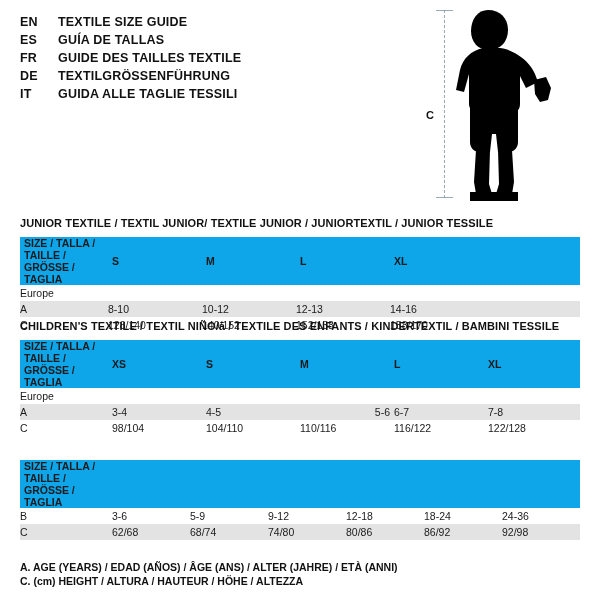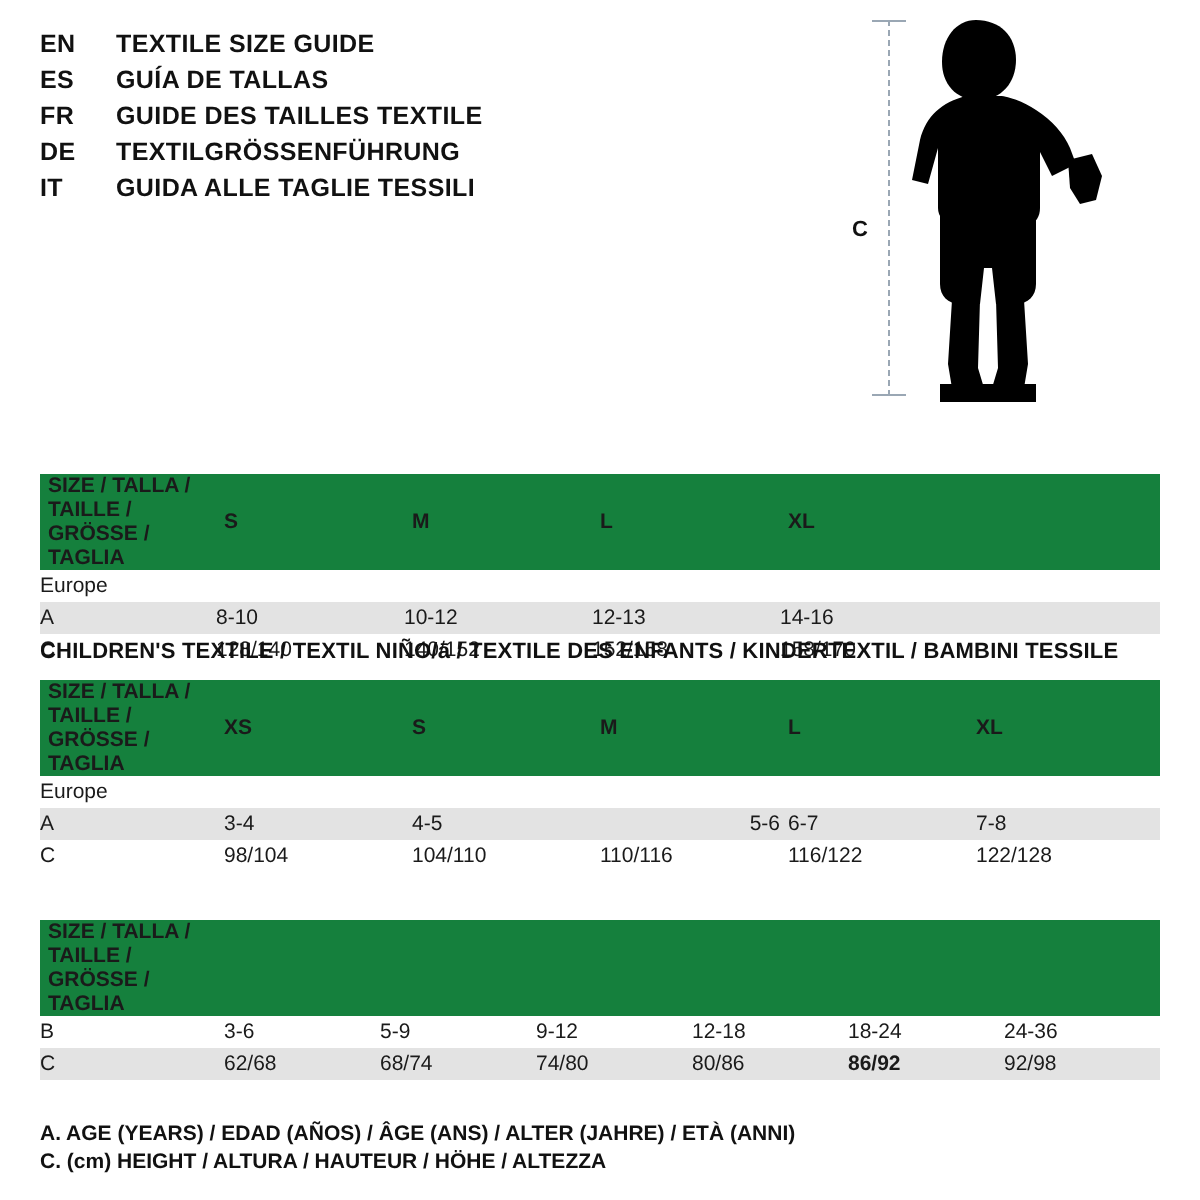--- a/index.html
+++ b/index.html
@@ -99,21 +99,21 @@
   table.size-table th,
   table.size-table td {
     padding: 0;
     height: 16px;
     text-align: left;
     font-weight: normal;
     color: #1a1a1a;
     vertical-align: middle;
   }
   tr.head-row td {
-    background: #15803d;
+    background: #0ea5e9;
     font-weight: bold;
     font-size: 10.5px;
     height: 17px;
     padding-left: 4px;
   }
   tr.sub-row td { background: #ffffff; }
   tr.shade td { background: #e3e3e3; }
   td.label-col { width: 88px; padding-left: 4px; }
   td.val-col { width: 94px; padding-left: 4px; }
 
@@ -175,20 +175,21 @@
         <path d="M20 142 L34 142 L33 176 L36 186 L20 186 L18 174 Z"></path>
 
         <path d="M42 142 L56 142 L58 174 L56 186 L40 186 L43 176 Z"></path>
 
         <path d="M14 184 L38 184 L38 193 L14 193 Z"></path>
         <path d="M38 184 L62 184 L62 193 L38 193 Z"></path>
       </g>
     </svg>
   </div>
 
+  <div class="section-title" style="top:217px;">JUNIOR TEXTILE / TEXTIL JUNIOR/ TEXTILE JUNIOR / JUNIORTEXTIL / JUNIOR TESSILE</div>
   <table class="size-table" style="top:237px;">
     <tbody>
         <tr class="head-row">
       <td class="label-col">SIZE / TALLA / TAILLE / GRÖSSE / TAGLIA</td>
       <td class="val-col">S</td>
       <td class="val-col">M</td>
       <td class="val-col">L</td>
       <td class="val-col">XL</td>
       <td></td>
     </tr>
@@ -276,21 +277,21 @@
       <td style="padding-left:4px;">12-18</td>
       <td style="padding-left:4px;">18-24</td>
       <td style="padding-left:4px;">24-36</td>
     </tr>
     <tr class="shade">
       <td class="label-col">C</td>
       <td style="padding-left:4px;">62/68</td>
       <td style="padding-left:4px;">68/74</td>
       <td style="padding-left:4px;">74/80</td>
       <td style="padding-left:4px;">80/86</td>
-      <td style="padding-left:4px;font-weight:bold;">86/92</td>
+      <td style="padding-left:4px;">86/92</td>
       <td style="padding-left:4px;">92/98</td>
     </tr>
   </tbody>
     </table>
 
   <div class="footnotes">
     <div>A. AGE (YEARS) / EDAD (AÑOS) / ÂGE (ANS) / ALTER (JAHRE) / ETÀ (ANNI)</div>
     <div>C. (cm) HEIGHT / ALTURA / HAUTEUR / HÖHE / ALTEZZA</div>
   </div>
 

